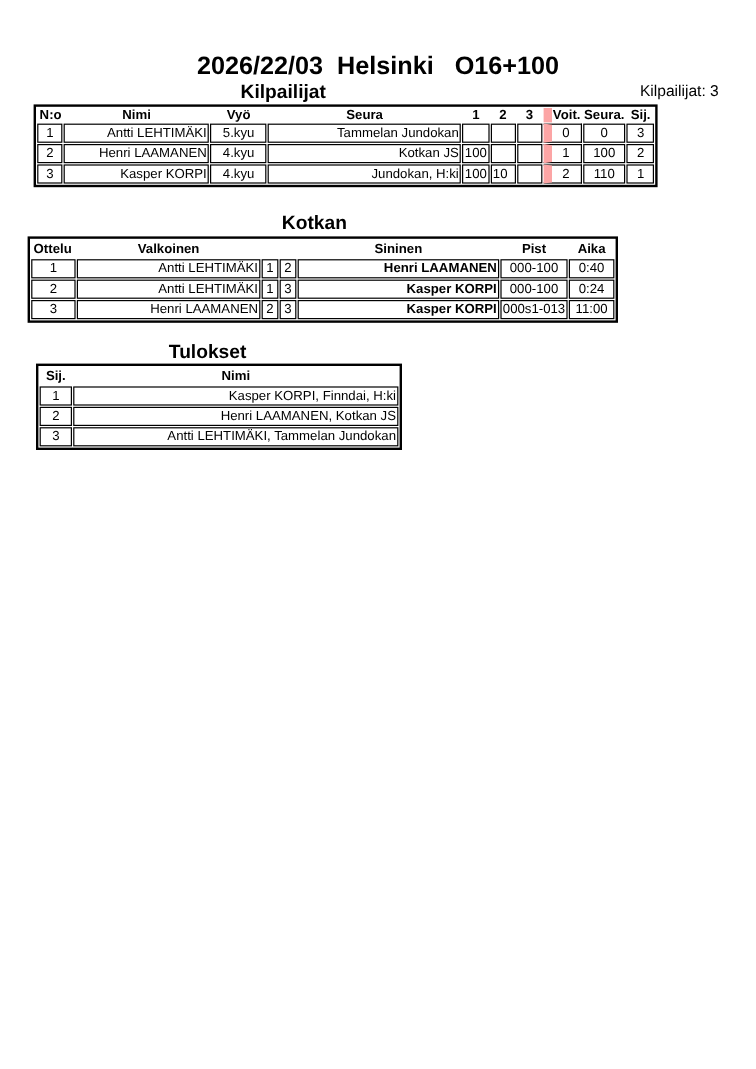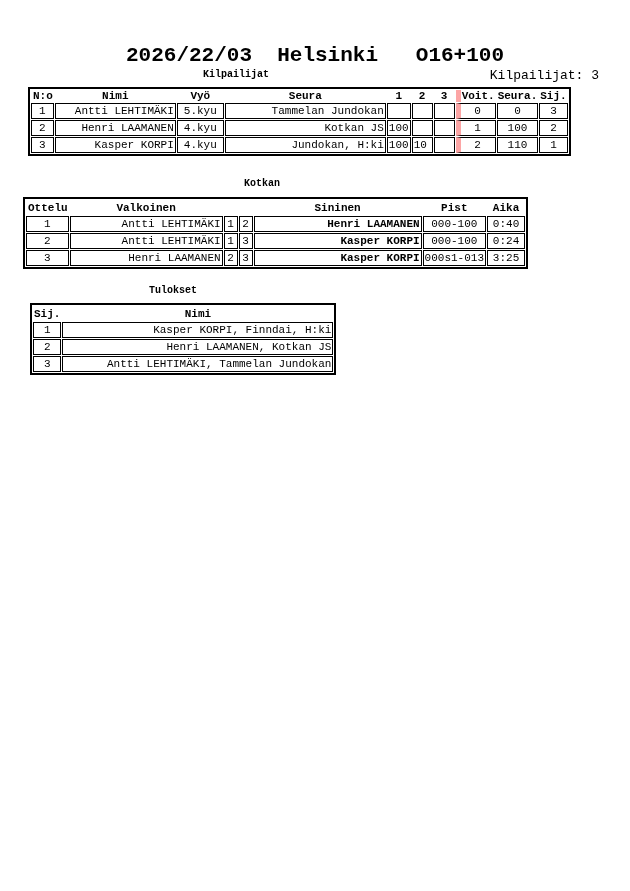--- a/index.html
+++ b/index.html
@@ -2,37 +2,37 @@
 <html><head>
 <meta charset="utf-8">
 <style>
   html,body { margin:0; padding:0; background:#fff; }
   .page {
     position: relative;
     width: 630px;
     height: 746px;
     background: #ffffff;
     color: #000000;
-    font-family: Liberation Mono, monospace;
+    font-family: Liberation Sans, sans-serif;
     overflow: hidden;
   }
   .page-title {
     position: absolute;
     top: 44px;
     left: 0;
     width: 630px;
     text-align: center;
     font-size: 21px;
     font-weight: bold;
     white-space: pre;
   }
   .sec-heading {
     position: absolute;
     transform: translateX(-50%);
-    font-size: 10px;
+    font-size: 16px;
     font-weight: bold;
     white-space: nowrap;
   }
   .heading-competitors { top: 69px; left: 236px; }
   .heading-matches     { top: 178px; left: 262px; }
   .heading-results     { top: 285px; left: 173px; }
   .count-label {
     position: absolute;
     top: 68px;
     right: 31px;
@@ -67,21 +67,21 @@
   }
   .t-competitors { left: 28px; top: 87px; }
   .t-competitors th { height: 12px; }
   .t-matches     { left: 23px; top: 197px; }
   .t-matches th  { height: 15px; }
   .t-results     { left: 30px; top: 303px; }
   .t-results th  { height: 15px; }
   th.h-left { text-align: left; padding-left: 2px; margin-top: 33px; }
   td.c-left { text-align: right; padding-left: 5px; }
   td.c-num-left { text-align: left; padding-left: 1px; }
-  th.thick, td.thick { border-left: 5px solid #fca5a5; margin-left: 36px; }
+  th.thick, td.thick { border-left: 7px solid #fca5a5; margin-left: 36px; }
   td.bold { font-weight: bold; }
 </style>
 </head>
 <body>
 
 <div class="page">
 
   <div class="page-title">2026/22/03  Helsinki   O16+100</div>
   <div class="sec-heading heading-competitors">Kilpailijat</div>
   <div class="count-label">Kilpailijat: 3</div>
@@ -191,21 +191,21 @@
       <td>000-100</td>
       <td>0:24</td>
     </tr>
     <tr>
       <td>3</td>
       <td class="c-left">Henri LAAMANEN</td>
       <td>2</td>
       <td>3</td>
       <td class="c-left bold">Kasper KORPI</td>
       <td>000s1-013</td>
-      <td>3:25</td>
+      <td>11:00</td>
     </tr>
   </tbody>
     </table>
 
   <div class="sec-heading heading-results">Tulokset</div>
 
   <table class="t-results">
     <colgroup>
       <col style="width:27px">
         <col style="width:271px">

